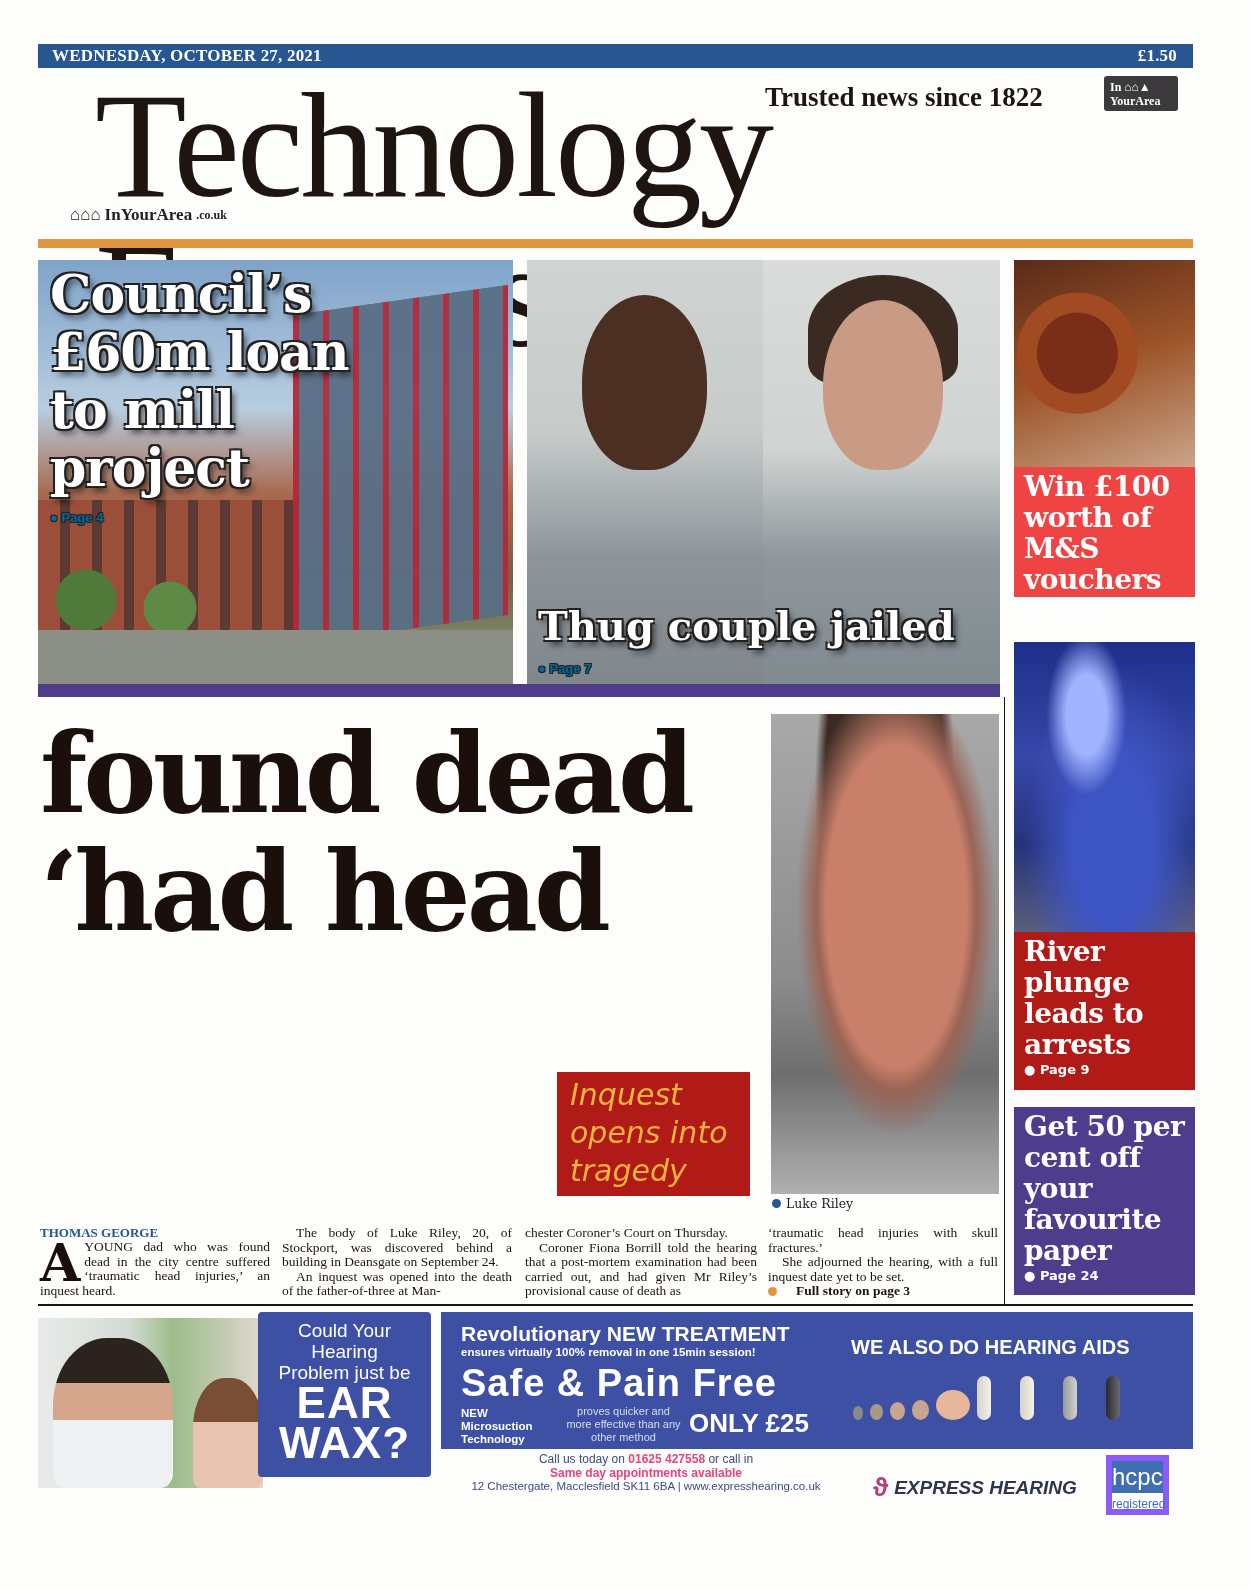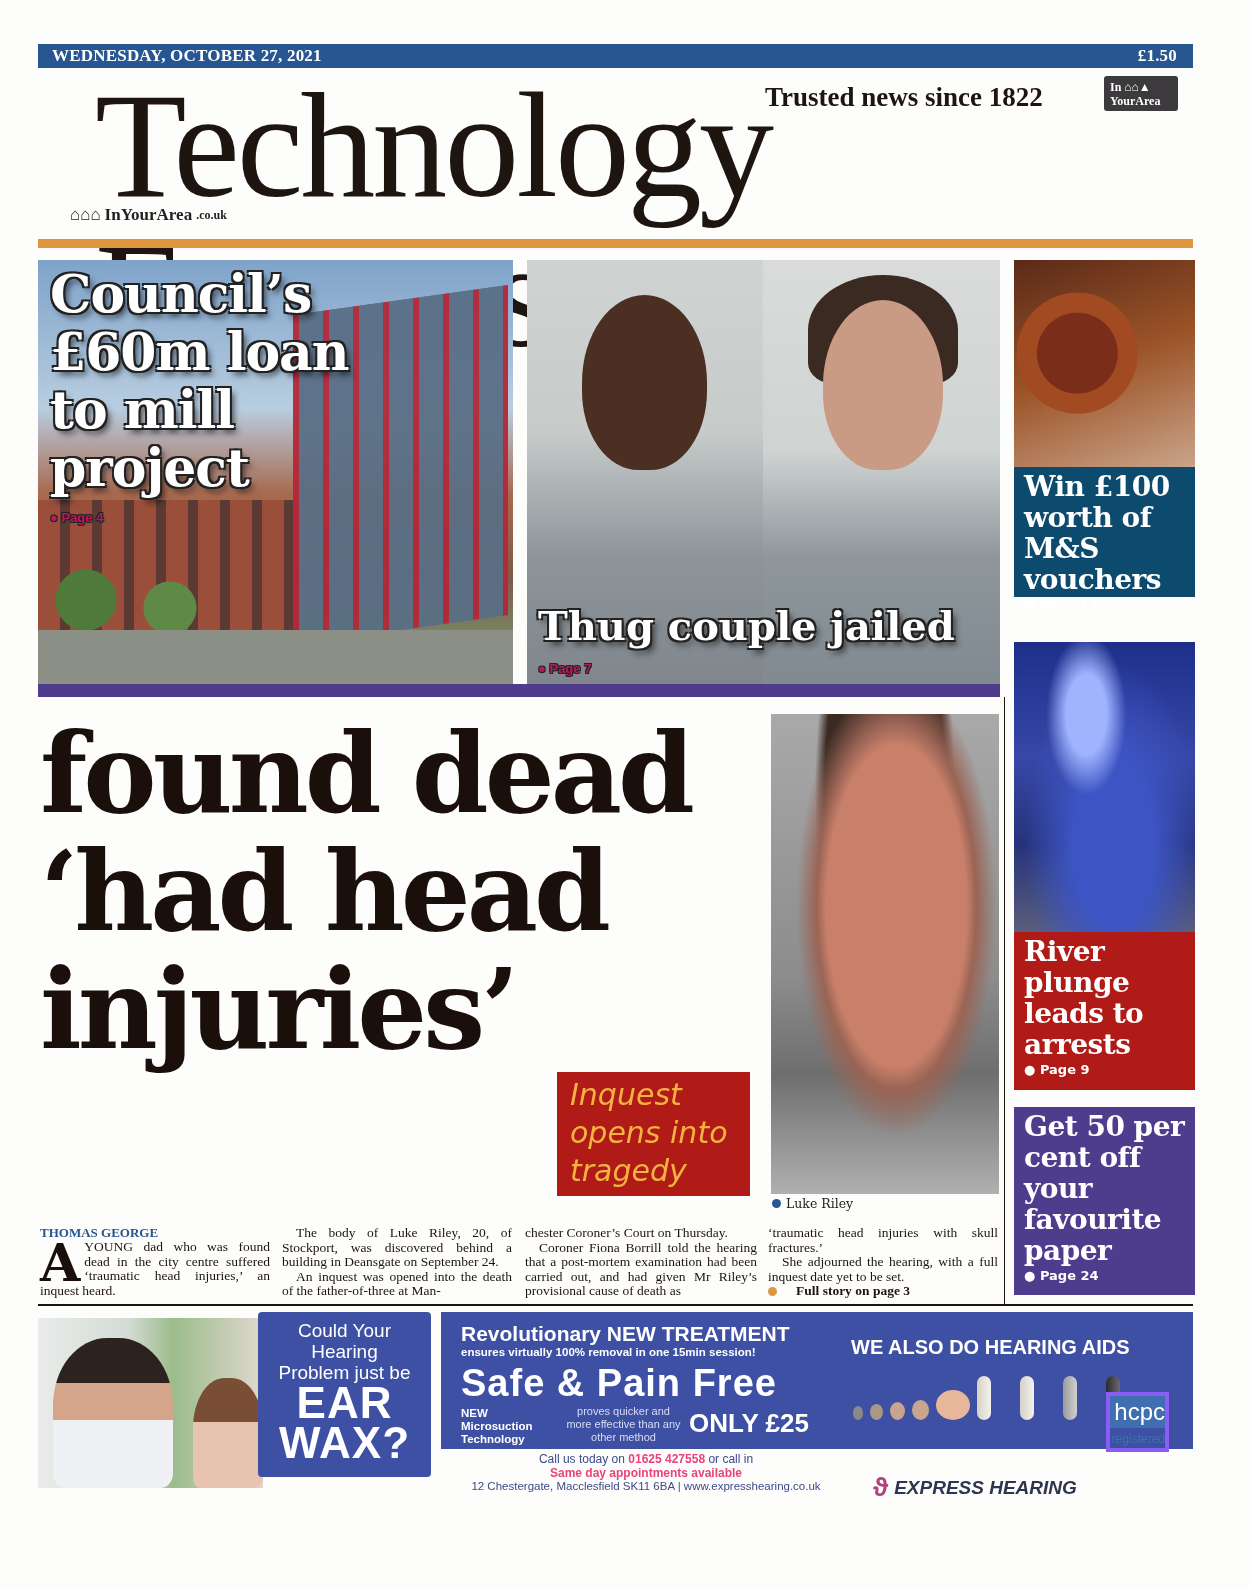--- a/index.html
+++ b/index.html
@@ -13,33 +13,33 @@
 .iya-site small{font-size:12px;font-weight:bold}
 .orange-rule{left:38px;top:239px;width:1155px;height:9px;background:#e0963f}
 .photo{overflow:hidden}
 .p-mill{left:38px;top:260px;width:475px;height:424px;background:linear-gradient(180deg,#7fa3c9 0%,#b8cde0 35%,#a86a4f 55%,#7d5a48 75%,#7a8a66 90%,#9a9a90 100%)}
 .p-mill .bldg{position:absolute;left:255px;top:40px;width:215px;height:330px;background:repeating-linear-gradient(90deg,#b32839 0 6px,#5a6f86 6px 30px),#5a6f86;transform:skewY(-8deg);opacity:.95}
 .p-mill .mill{position:absolute;left:0;top:240px;width:260px;height:130px;background:repeating-linear-gradient(90deg,#9b4f3b 0 22px,#5c3a33 22px 32px)}
 .p-mill .ground{position:absolute;left:0;top:370px;width:475px;height:54px;background:#8c8f86}
 .p-mill .trees{position:absolute;left:0;top:300px;width:240px;height:80px;background:radial-gradient(circle at 20% 50%,#4f7a3a 0 30px,transparent 31px),radial-gradient(circle at 55% 60%,#5e8a45 0 26px,transparent 27px)}
 .outline-head{font-family:"DejaVu Serif",serif;font-weight:bold;color:#fff;text-shadow:-2px -2px 0 #222,2px -2px 0 #222,-2px 2px 0 #222,2px 2px 0 #222,4px 5px 6px rgba(0,0,0,.6)}
 .mill-head{left:50px;top:265px;font-size:52px;line-height:58px;letter-spacing:-1px}
-.page-ref-outline{font-family:"Liberation Sans",sans-serif;font-weight:bold;font-size:13px;color:#be185d;text-shadow:-1px -1px 0 #222,1px -1px 0 #222,-1px 1px 0 #222,1px 1px 0 #222}
+.page-ref-outline{font-family:"Liberation Sans",sans-serif;font-weight:bold;font-size:13px;color:#0369a1;text-shadow:-1px -1px 0 #222,1px -1px 0 #222,-1px 1px 0 #222,1px 1px 0 #222}
 .p-thug1{left:527px;top:260px;width:236px;height:424px;background:linear-gradient(180deg,#cfd3d2 0%,#c7cccb 40%,#8e959a 70%,#7f878c 100%)}
 .p-thug1 .face{position:absolute;left:55px;top:35px;width:125px;height:175px;border-radius:50% 50% 45% 45%;background:#4a2f22}
 .p-thug2{left:763px;top:260px;width:237px;height:424px;background:linear-gradient(180deg,#d9dcdb 0%,#cfd3d2 45%,#8f979c 70%,#808a90 100%)}
 .p-thug2 .face{position:absolute;left:60px;top:40px;width:120px;height:170px;border-radius:50% 50% 45% 45%;background:#c99a84}
 .p-thug2 .hair{position:absolute;left:45px;top:15px;width:150px;height:110px;border-radius:50% 50% 20% 20%;background:#3a2a22}
 .thug-head{left:538px;top:603px;font-size:40px;line-height:46px}
 .purple-rule{left:38px;top:684px;width:962px;height:13px;background:#4f3d8c}
 .p-food{left:1014px;top:260px;width:181px;height:207px;background:radial-gradient(circle at 35% 45%,#7a2e1a 0 40px,#a24b22 41px 60px,transparent 61px),linear-gradient(160deg,#5a2a18,#9c5428 50%,#caa48a 100%)}
 .promo{color:#fff;font-family:"DejaVu Serif",serif;font-weight:bold;padding:4px 10px}
 .promo h3{font-size:28px;line-height:31px;letter-spacing:-0.5px}
 .promo .pg{font-family:"DejaVu Sans",sans-serif;font-size:13px;font-weight:bold;margin-top:2px}
-.green{left:1014px;top:467px;width:181px;height:130px;background:#0c4a6e}
+.green{left:1014px;top:467px;width:181px;height:130px;background:#ef4444}
 .p-night{left:1014px;top:642px;width:181px;height:290px;background:radial-gradient(ellipse at 40% 25%,#9fb3ff 0 20px,transparent 40px),radial-gradient(ellipse at 55% 70%,#3d55c4 0 40px,transparent 90px),linear-gradient(180deg,#1d2f8a,#3847a8 40%,#26337a 70%,#5a5e7a 100%)}
 .red{left:1014px;top:932px;width:181px;height:158px;background:#b01a17}
 .purple{left:1014px;top:1107px;width:181px;height:188px;background:#4e3c8d}
 .headline{left:40px;top:715px;font-family:"DejaVu Serif",serif;font-weight:bold;font-size:110px;line-height:118px;letter-spacing:-4px;color:#1a0f0a}
 .standfirst{left:557px;top:1072px;width:193px;height:124px;background:#b01a17;color:#f4b341;font-family:"DejaVu Sans",sans-serif;font-size:30px;line-height:38px;font-weight:300;padding:4px 13px;font-style:italic}
 .p-luke{left:771px;top:714px;width:228px;height:480px;background:radial-gradient(ellipse at 55% 40%,#c9806a 0 70px,#9a6455 80px,transparent 100px),radial-gradient(ellipse at 50% 16%,#3a2a22 0 60px,transparent 70px),linear-gradient(180deg,#a9a9a9 0%,#8c8c8c 55%,#6e6e6e 75%,#b0b0b0 100%)}
 .caption{left:772px;top:1196px;font-family:"DejaVu Serif",serif;font-size:12.5px;color:#222;display:flex;align-items:center;gap:5px}
 .dot{display:inline-block;width:9px;height:9px;border-radius:50%}
 .byline{left:40px;top:1225px;font-family:"Liberation Serif",serif;font-weight:bold;font-size:13px;color:#275690}
 .col{font-family:"Liberation Serif",serif;font-size:13.5px;line-height:14.5px;text-align:justify;color:#1e1410}
@@ -70,21 +70,21 @@
 .aids{position:absolute;left:412px;top:64px;display:flex;align-items:flex-end;gap:7px}
 .aid{background:#c9a48e;border-radius:50%}
 .bte{width:14px;height:44px;border-radius:7px;background:linear-gradient(90deg,#d6d1c8,#f4f2ee)}
 .ad-foot{left:441px;top:1452px;width:410px;text-align:center;font-family:"Liberation Sans",sans-serif}
 .ad-foot .beat{font-size:19px;font-weight:bold;color:#e8437a}
 .ad-foot .call{font-size:12px;color:#3b4a8a}
 .ad-foot .call b{color:#e8437a}
 .ad-foot .same{font-size:12px;font-weight:bold;color:#e8437a}
 .ad-foot .addr{font-size:11.5px;color:#3b4a8a}
 .eh-logo{left:873px;top:1472px;display:flex;align-items:center;gap:6px;font-family:"Liberation Sans",sans-serif;font-weight:bold;font-style:italic;font-size:19px;color:#2f3550}
-.hcpc{left:1106px;top:1392px;width:63px;height:60px;border:4px solid #8b5cf6;font-family:"Liberation Sans",sans-serif;text-align:right}
+.hcpc{left:1106px;top:1455px;width:63px;height:60px;border:6px solid #8b5cf6;font-family:"Liberation Sans",sans-serif;text-align:left}
 .hcpc .t{background:#3f6fb0;color:#fff;font-size:24px;line-height:32px}
 .hcpc .r{color:#3f6fb0;font-size:12px;line-height:22px}
 </style>
 </head>
 <body>
 
 <div class="abs datebar">
   <span>WEDNESDAY, OCTOBER 27, 2021</span>
   <span>£1.50</span>
 </div>
@@ -132,21 +132,20 @@
   <div class="pg">● <span>Page 9</span></div>
 </div>
 <div class="abs promo purple">
   <h3>Get 50 per cent off your favourite paper</h3>
   <div class="pg">● <span>Page 24</span></div>
 </div>
 
 <div class="abs headline">
   <div>found dead</div>
   <div>‘had head</div>
-  <div>injuries’</div>
 </div>
 <div class="abs standfirst">Inquest opens into tragedy</div>
 <div class="abs photo p-luke"></div>
 <div class="abs caption">
   <span class="dot" style="background:#275690"></span>
   <span>Luke Riley</span>
 </div>
 
 <div class="abs byline">THOMAS GEORGE</div>
 <div class="abs col col1">

